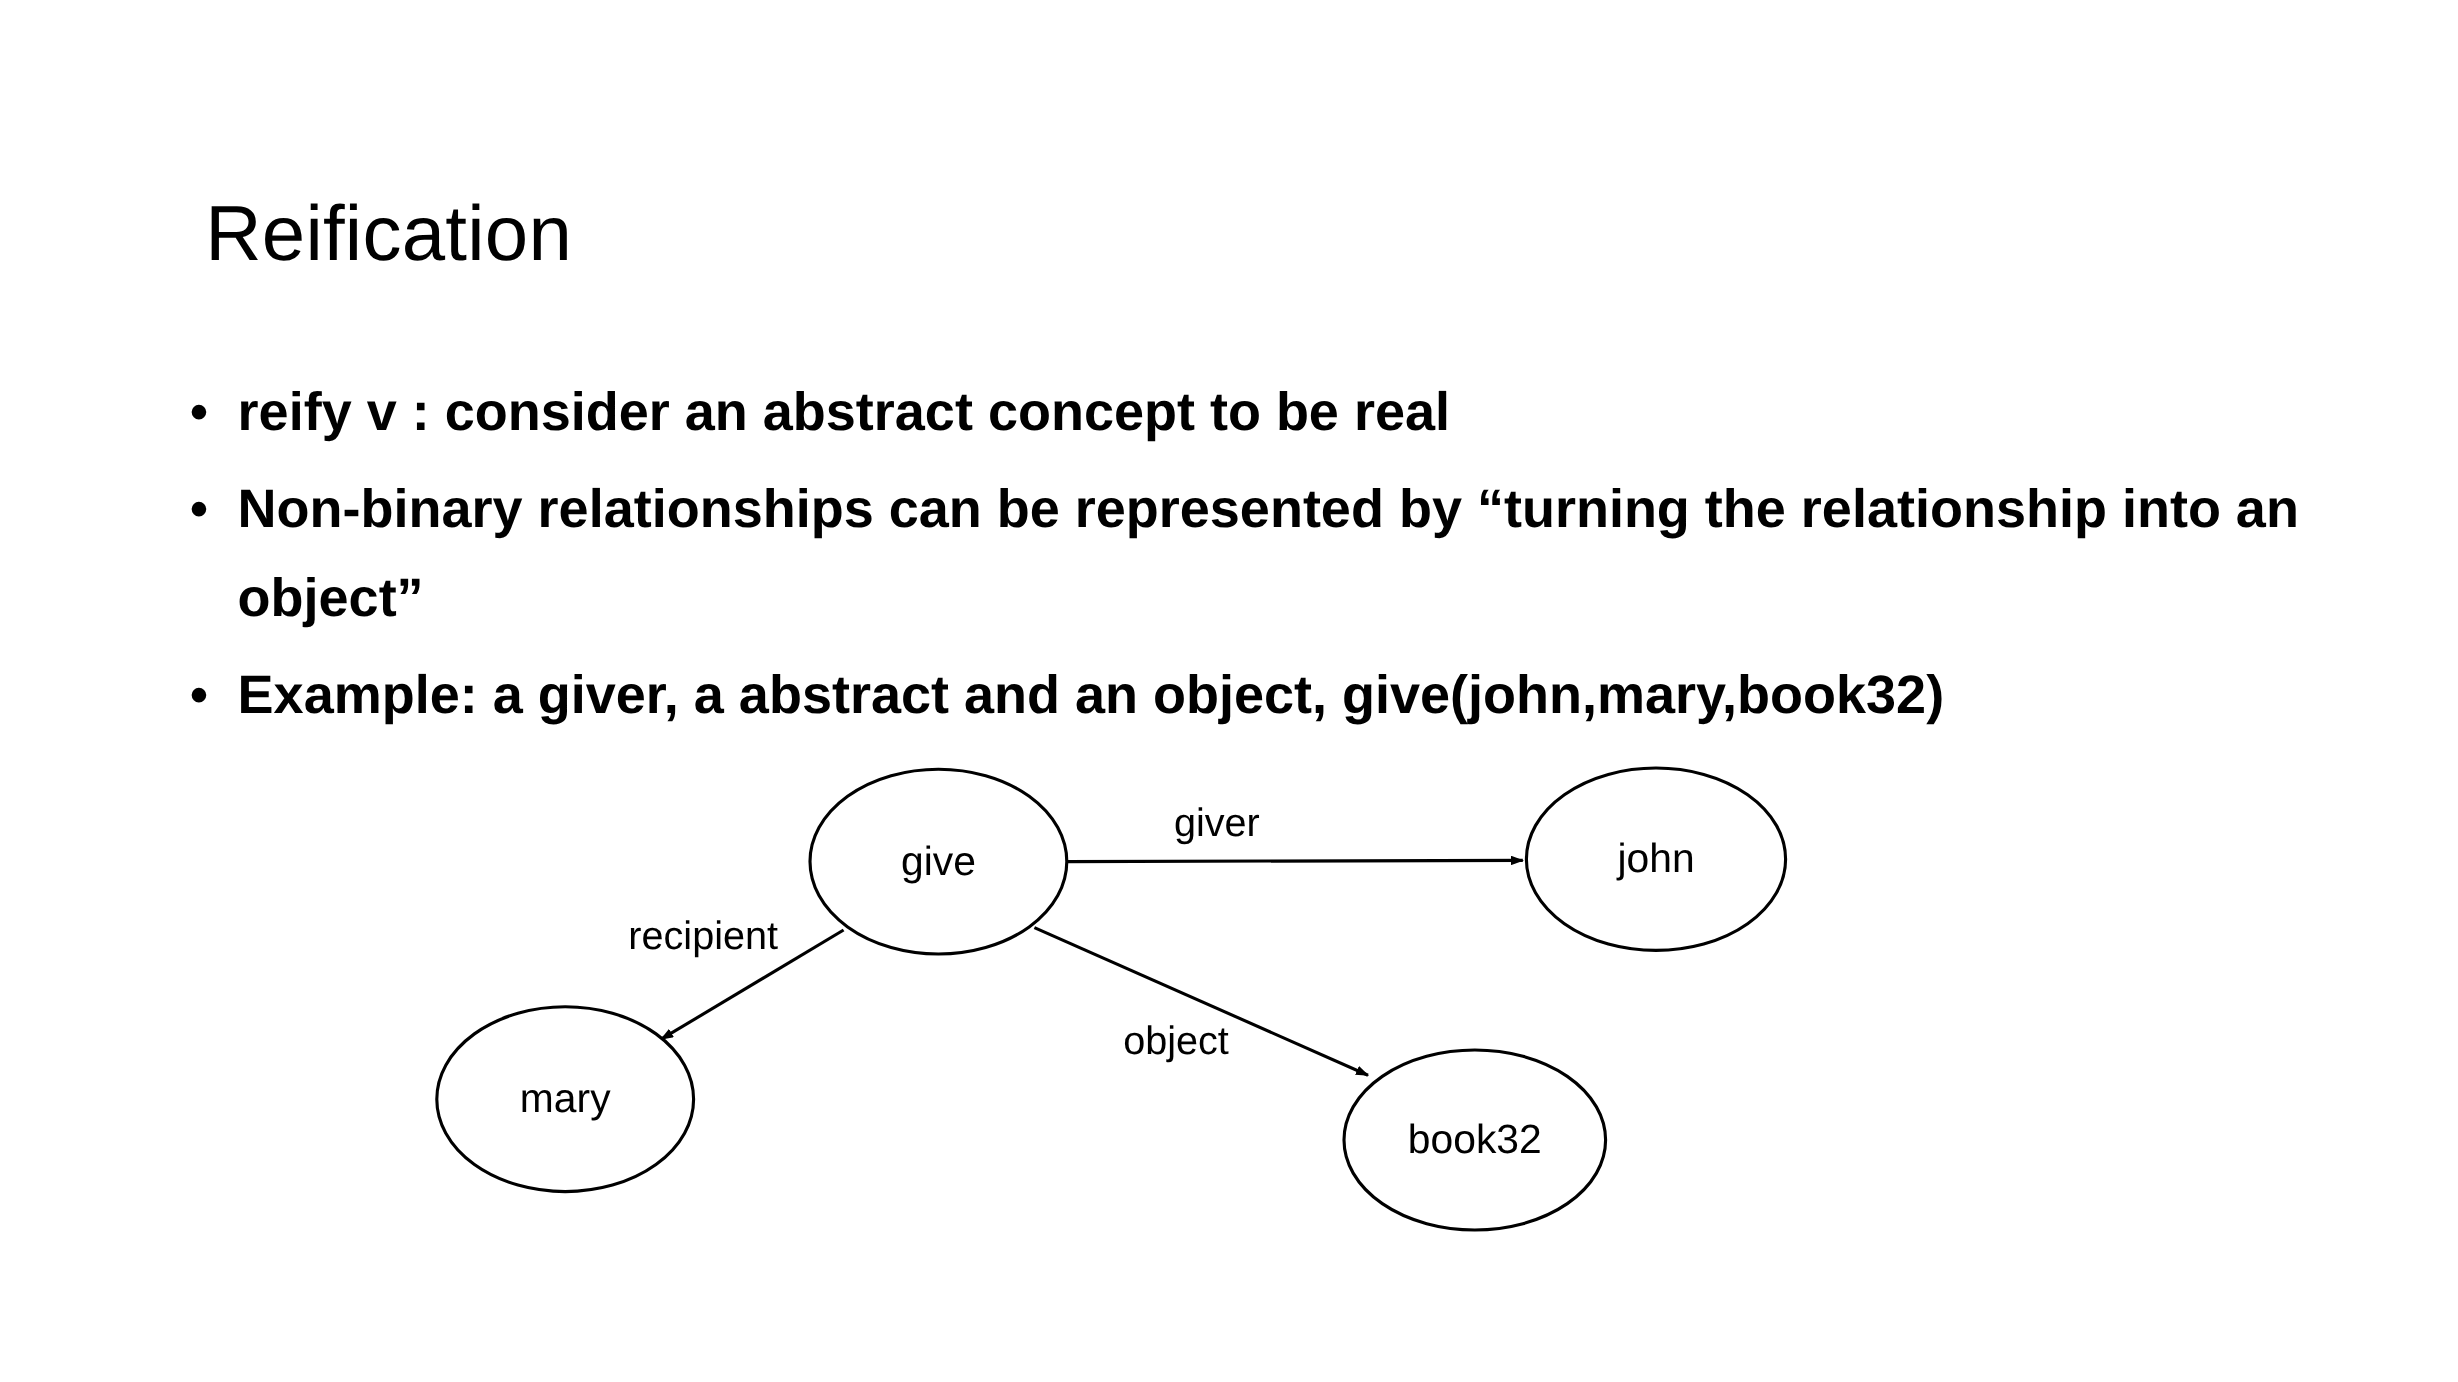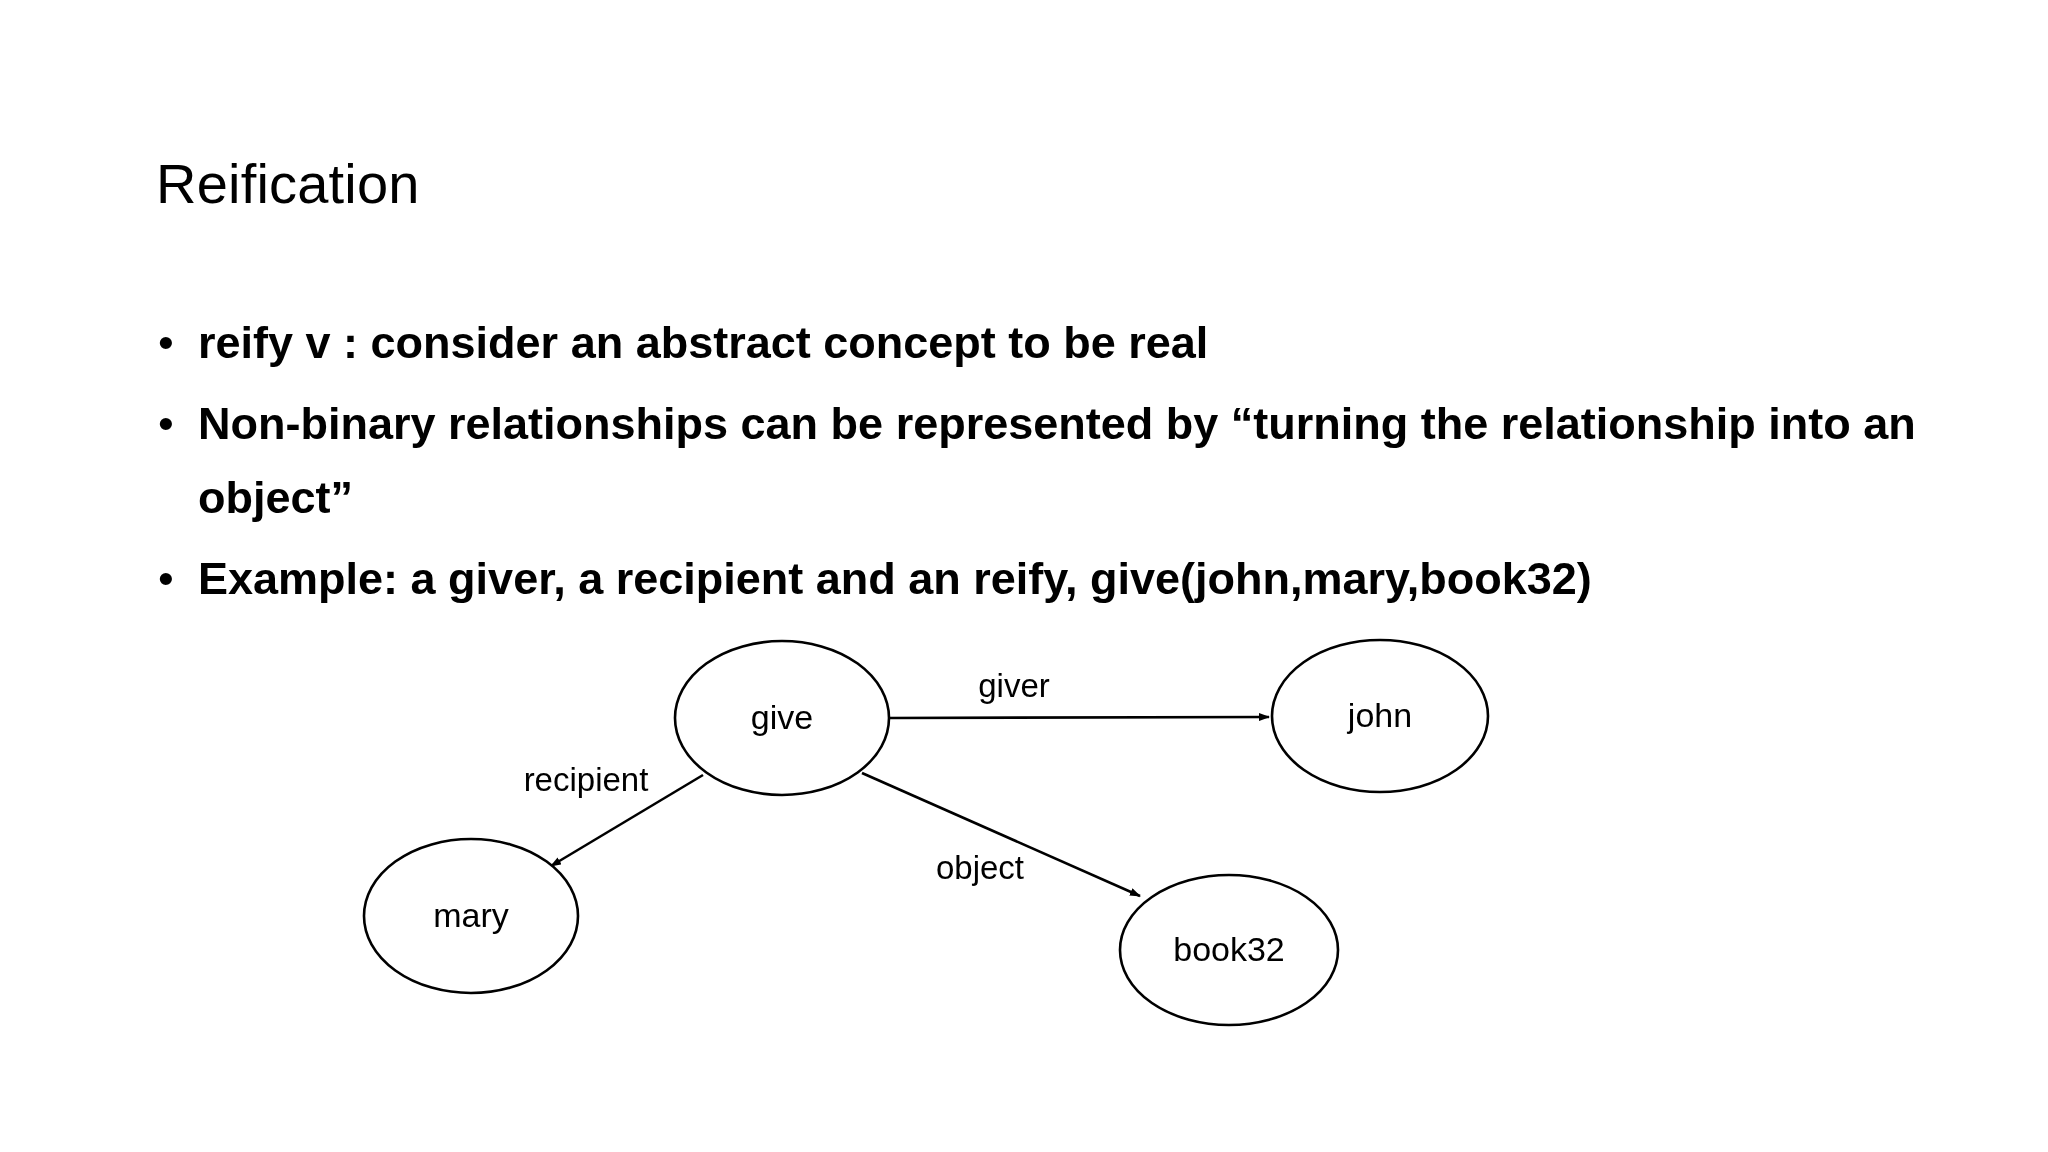--- a/index.html
+++ b/index.html
@@ -14,23 +14,23 @@
   }
   #slide {
     position: relative;
     width: 2048px;
     height: 1152px;
     background: #ffffff;
     overflow: hidden;
   }
   #slide-title {
     position: absolute;
-    left: 156px;
+    left: 171px;
     top: 118px;
-    font-size: 56px;
+    font-size: 65px;
     line-height: 1.0;
     font-weight: 300;
     letter-spacing: 0.2px;
     color: #000000;
     white-space: nowrap;
   }
   #bullet-list {
     position: absolute;
     left: 158px;
     top: 306px;
@@ -106,21 +106,21 @@
       <span class="bullet-text">reify v : consider an abstract concept to be real</span>
     </div>
 
     <div class="bullet-item">
       <span class="bullet-marker">•</span>
       <span class="bullet-text">Non-binary relationships can be represented by “turning the relationship into an object”</span>
     </div>
 
     <div class="bullet-item">
       <span class="bullet-marker">•</span>
-      <span class="bullet-text">Example: a giver, a recipient and an reify, give(john,mary,book32)</span>
+      <span class="bullet-text">Example: a giver, a abstract and an object, give(john,mary,book32)</span>
     </div>
 
   </div>
 
   <svg id="diagram" viewBox="0 0 2048 1152">
     <defs>
       <marker id="arrowhead" markerWidth="11" markerHeight="8" refX="10" refY="4" orient="auto" markerUnits="userSpaceOnUse">
         <path d="M0,0 L11,4 L0,8 z" fill="#000000"></path>
       </marker>
     </defs>

